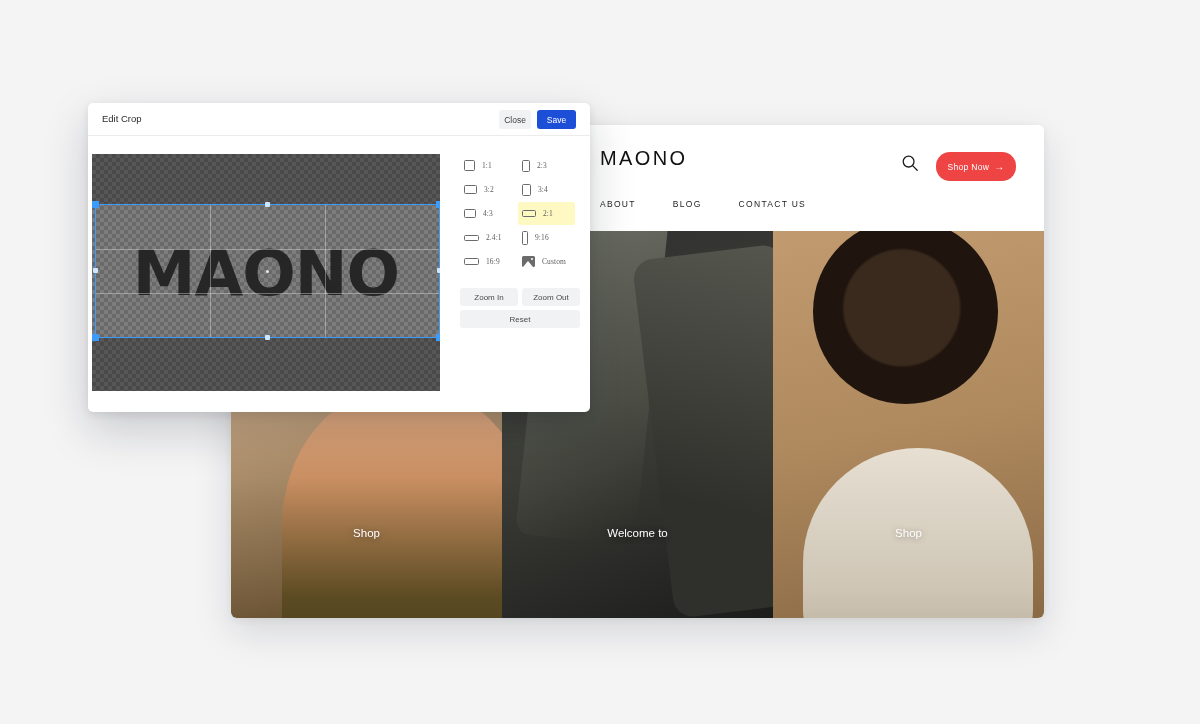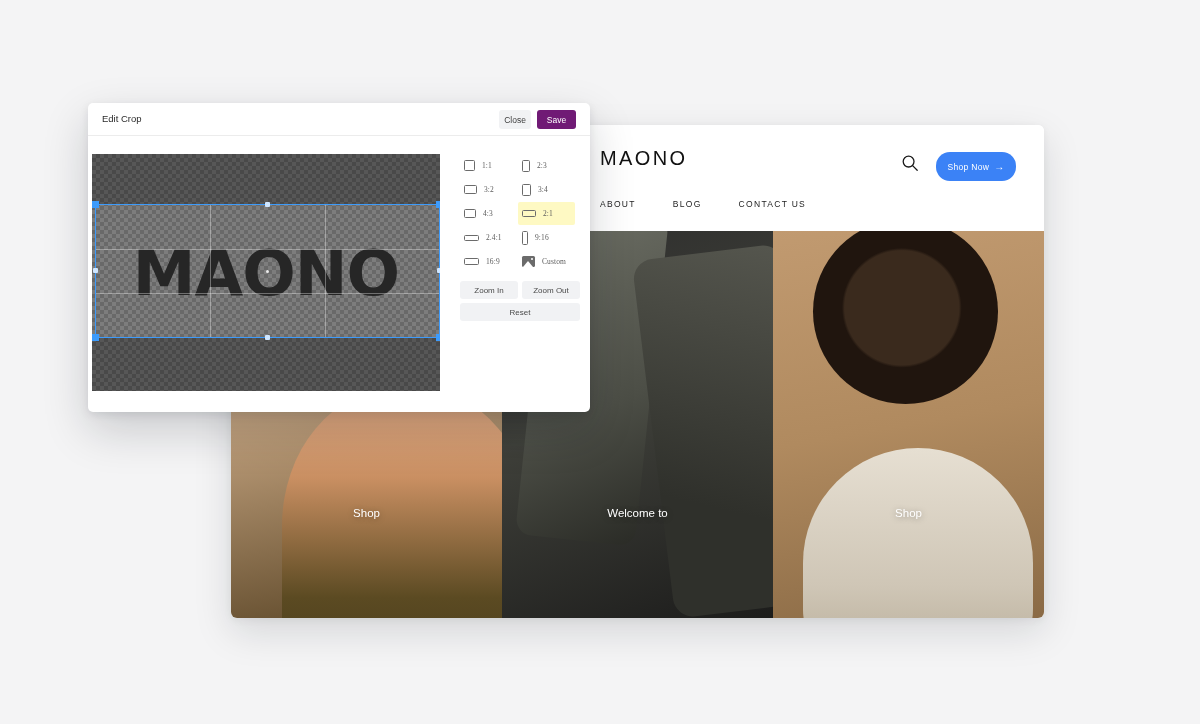--- a/index.html
+++ b/index.html
@@ -38,21 +38,21 @@
   }
   .site-search {
     position: absolute; left: 670px; top: 29px;
     width: 18px; height: 18px;
     cursor: pointer;
   }
   .site-search svg { display:block; }
   .shop-now-btn {
     position: absolute; left: 705px; top: 27px;
     width: 80px; height: 29px;
-    background: #3b82f6; color: #fff;
+    background: #ef4444; color: #fff;
     border: none; border-radius: 14px;
     font-family: "Liberation Sans", sans-serif;
     font-size: 8.5px; letter-spacing: 0.3px;
     display: flex; align-items: center; justify-content: center;
     gap: 5px; cursor: pointer;
   }
   .shop-now-btn .arw { font-size: 10px; line-height: 1; }
   .site-nav {
     position: absolute; left: 369px; top: 74px;
     display: flex; gap: 37px; align-items: flex-end;
@@ -105,21 +105,21 @@
   }
   .panel-women::after {
     content:""; position:absolute; left: 30px; bottom: -60px;
     width: 230px; height: 230px; border-radius: 50% 50% 30% 30%;
     background: linear-gradient(180deg,#e6dfd2 0%, #cfc6b6 60%, #b3a893 100%);
   }
 
   .panel-text {
     position: absolute; left: 0; right: 0; bottom: 0;
     z-index: 5; text-align: center;
-    padding-bottom: 88px;
+    padding-bottom: 68px;
     color: #fff;
     text-shadow: 0 1px 6px rgba(0,0,0,0.35);
   }
   .panel-kicker { font-size: 11.5px; margin-bottom: 11px; font-weight: 400; }
   .panel-title  { font-size: 24px; font-weight: 400; letter-spacing: -0.2px; }
 
   
   .modal {
     position: absolute;
     left: 88px; top: 103px;
@@ -140,21 +140,21 @@
     font-size: 9.5px; color: #2b2b2b;
   }
   .btn-close, .btn-save {
     position: absolute; top: 7px;
     height: 19px; border: none; border-radius: 3px;
     font-family: "Liberation Sans", sans-serif;
     font-size: 8.5px; cursor: pointer;
     display: flex; align-items: center; justify-content: center;
   }
   .btn-close { right: 59px; width: 32px; background: #f1f2f4; color: #3d3d3d; }
-  .btn-save  { right: 14px; width: 39px; background: #701a75; color: #ffffff; }
+  .btn-save  { right: 14px; width: 39px; background: #1d4ed8; color: #ffffff; }
 
   .modal-body { position: absolute; left:0; right:0; top:33px; bottom:0; }
 
   
   .crop-area {
     position: absolute; left: 4px; top: 18px;
     width: 348px; height: 237px;
     background-color: #7d7d7d;
     background-image:
       linear-gradient(45deg, rgba(0,0,0,.16) 25%, transparent 25%, transparent 75%, rgba(0,0,0,.16) 75%),
@@ -243,21 +243,21 @@
   .ri-custom::before {
     content:""; position:absolute; left:1px; bottom:0;
     border-left: 5px solid transparent; border-right: 5px solid transparent;
     border-bottom: 6px solid #ffffff;
   }
   .ri-custom::after {
     content:""; position:absolute; right:2px; top:2px;
     width:2px; height:2px; border-radius:50%; background:#ffffff;
   }
 
-  .zoom-row { display: flex; gap: 4px; margin-top: 8px; }
+  .zoom-row { display: flex; gap: 4px; margin-top: 15px; }
   .tbtn {
     height: 18px; background: #f1f2f4; border: none; border-radius: 3px;
     font-family: "Liberation Sans", sans-serif;
     font-size: 8px; color: #4a4a4a; cursor: pointer;
     display: flex; align-items: center; justify-content: center;
   }
   .tbtn.half { flex: 1 1 0; }
   .tbtn.full { width: 100%; margin-top: 4px; }
 </style>
 </head>

